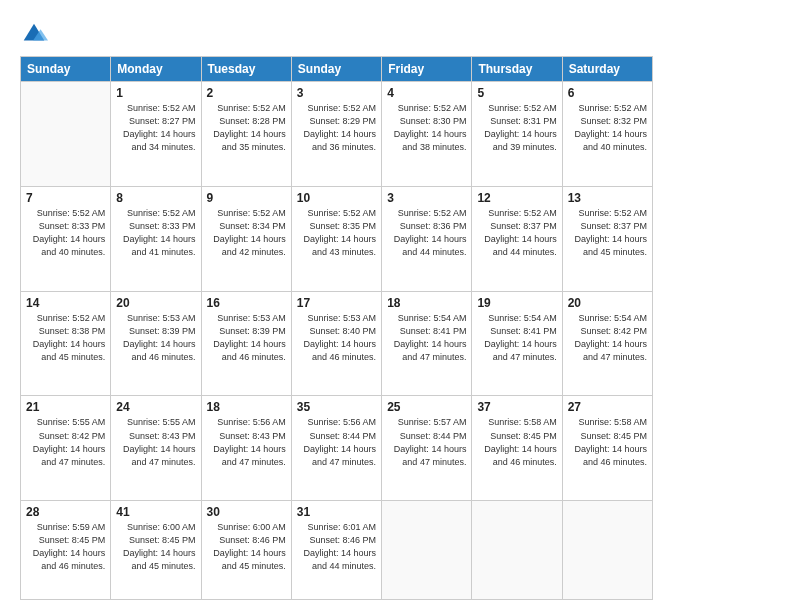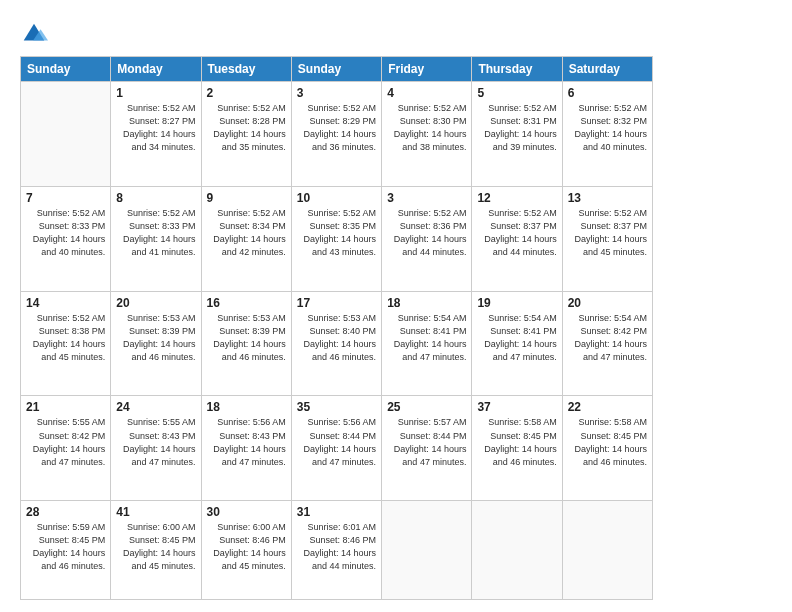--- a/index.html
+++ b/index.html
@@ -245,21 +245,21 @@
           </td>
           <td>
             <span class="day-number">25</span>
             <div class="day-info">Sunrise: 5:57 AM<br>Sunset: 8:44 PM<br>Daylight: 14 hours<br>and 47 minutes.</div>
           </td>
           <td>
             <span class="day-number">37</span>
             <div class="day-info">Sunrise: 5:58 AM<br>Sunset: 8:45 PM<br>Daylight: 14 hours<br>and 46 minutes.</div>
           </td>
           <td>
-            <span class="day-number">22</span>
+            <span class="day-number">27</span>
             <div class="day-info">Sunrise: 5:58 AM<br>Sunset: 8:45 PM<br>Daylight: 14 hours<br>and 46 minutes.</div>
           </td>
         </tr>
         <tr class="last-row">
           <td>
             <span class="day-number">28</span>
             <div class="day-info">Sunrise: 5:59 AM<br>Sunset: 8:45 PM<br>Daylight: 14 hours<br>and 46 minutes.</div>
           </td>
           <td>
             <span class="day-number">41</span>

